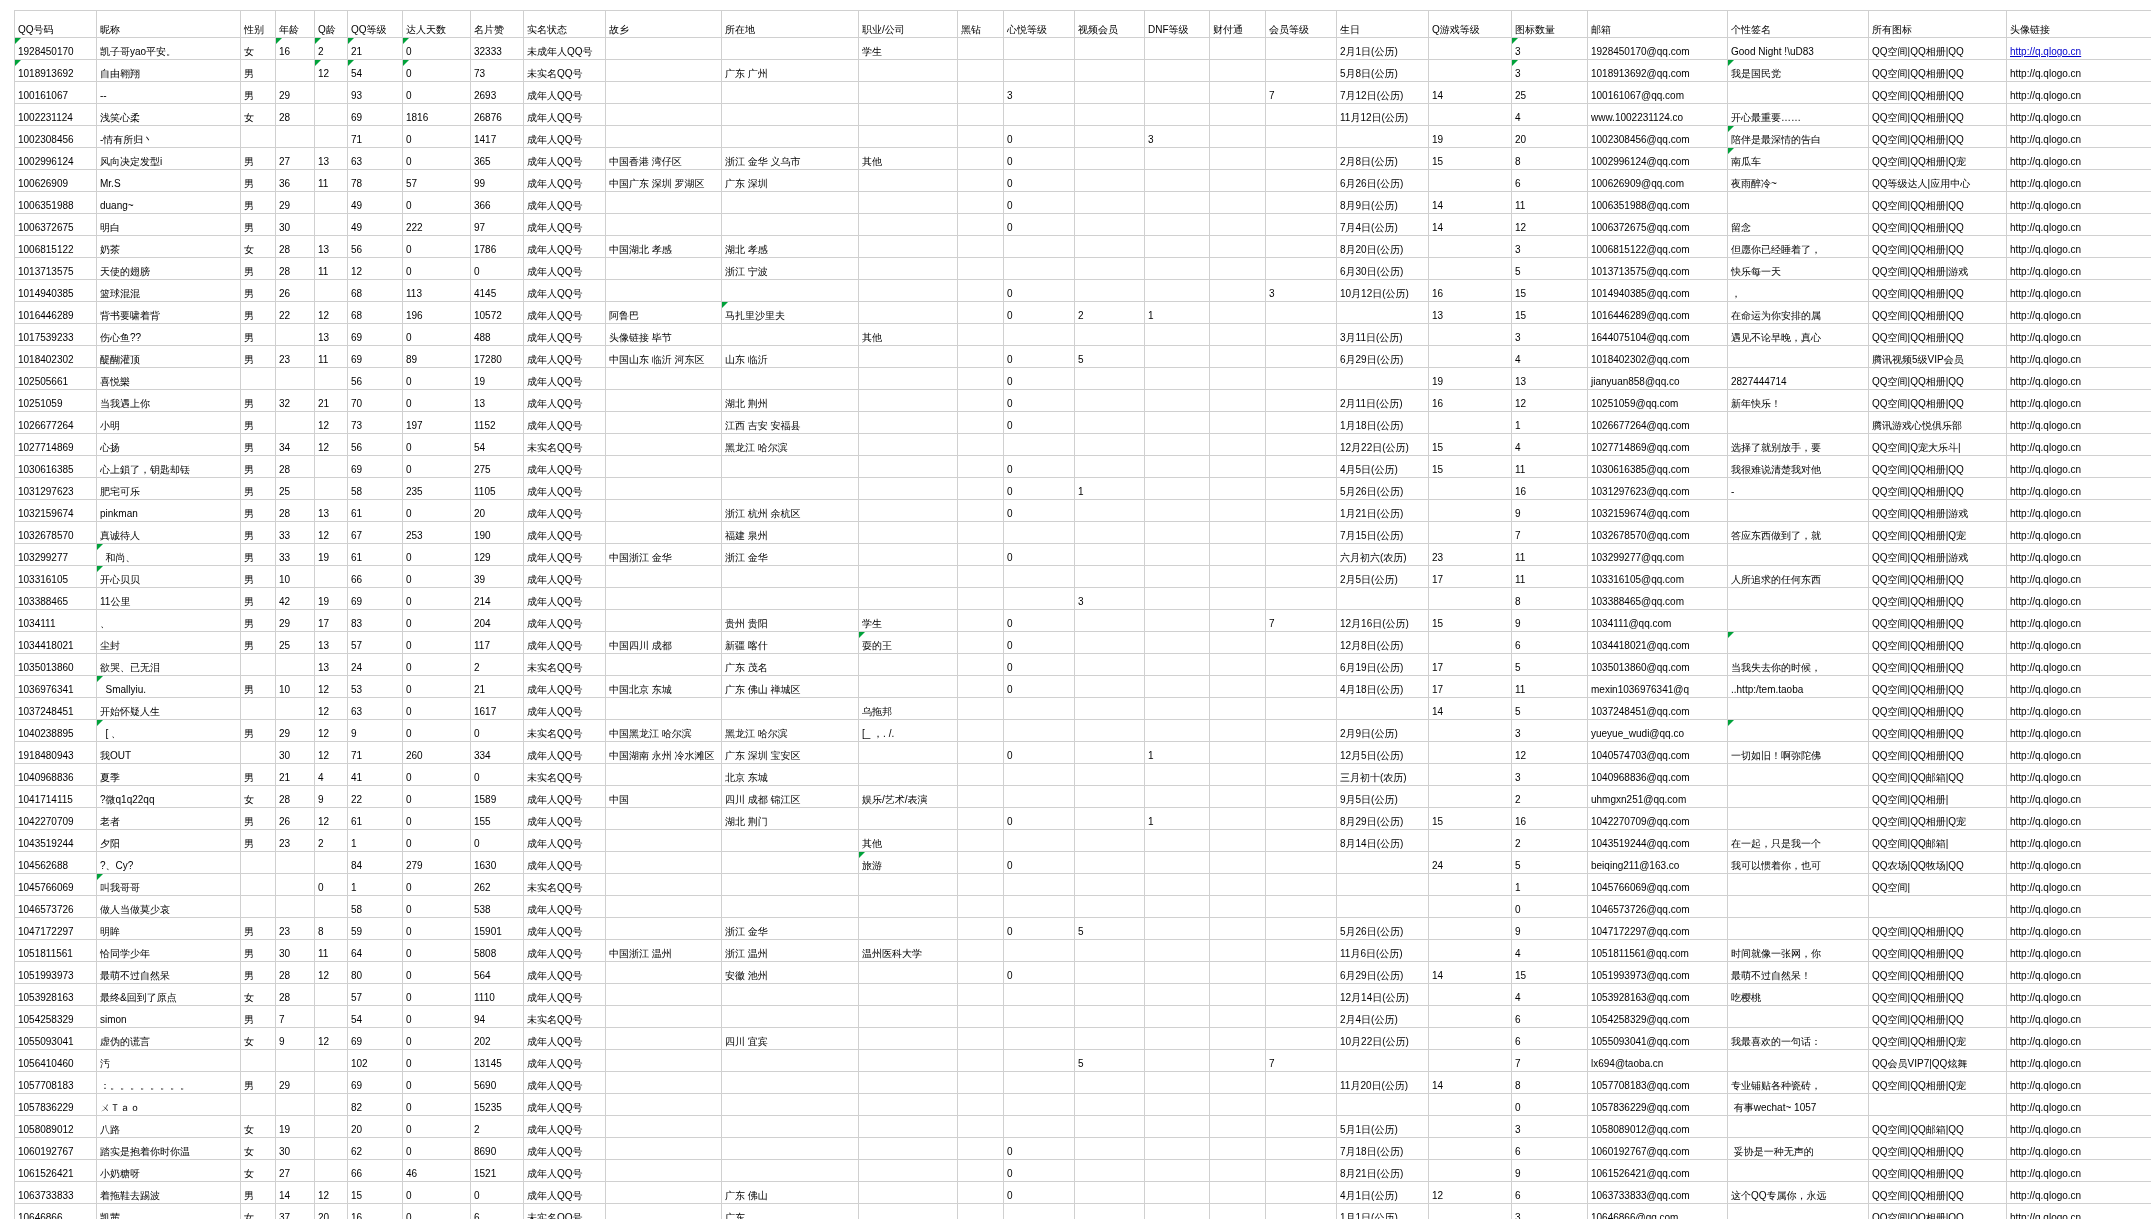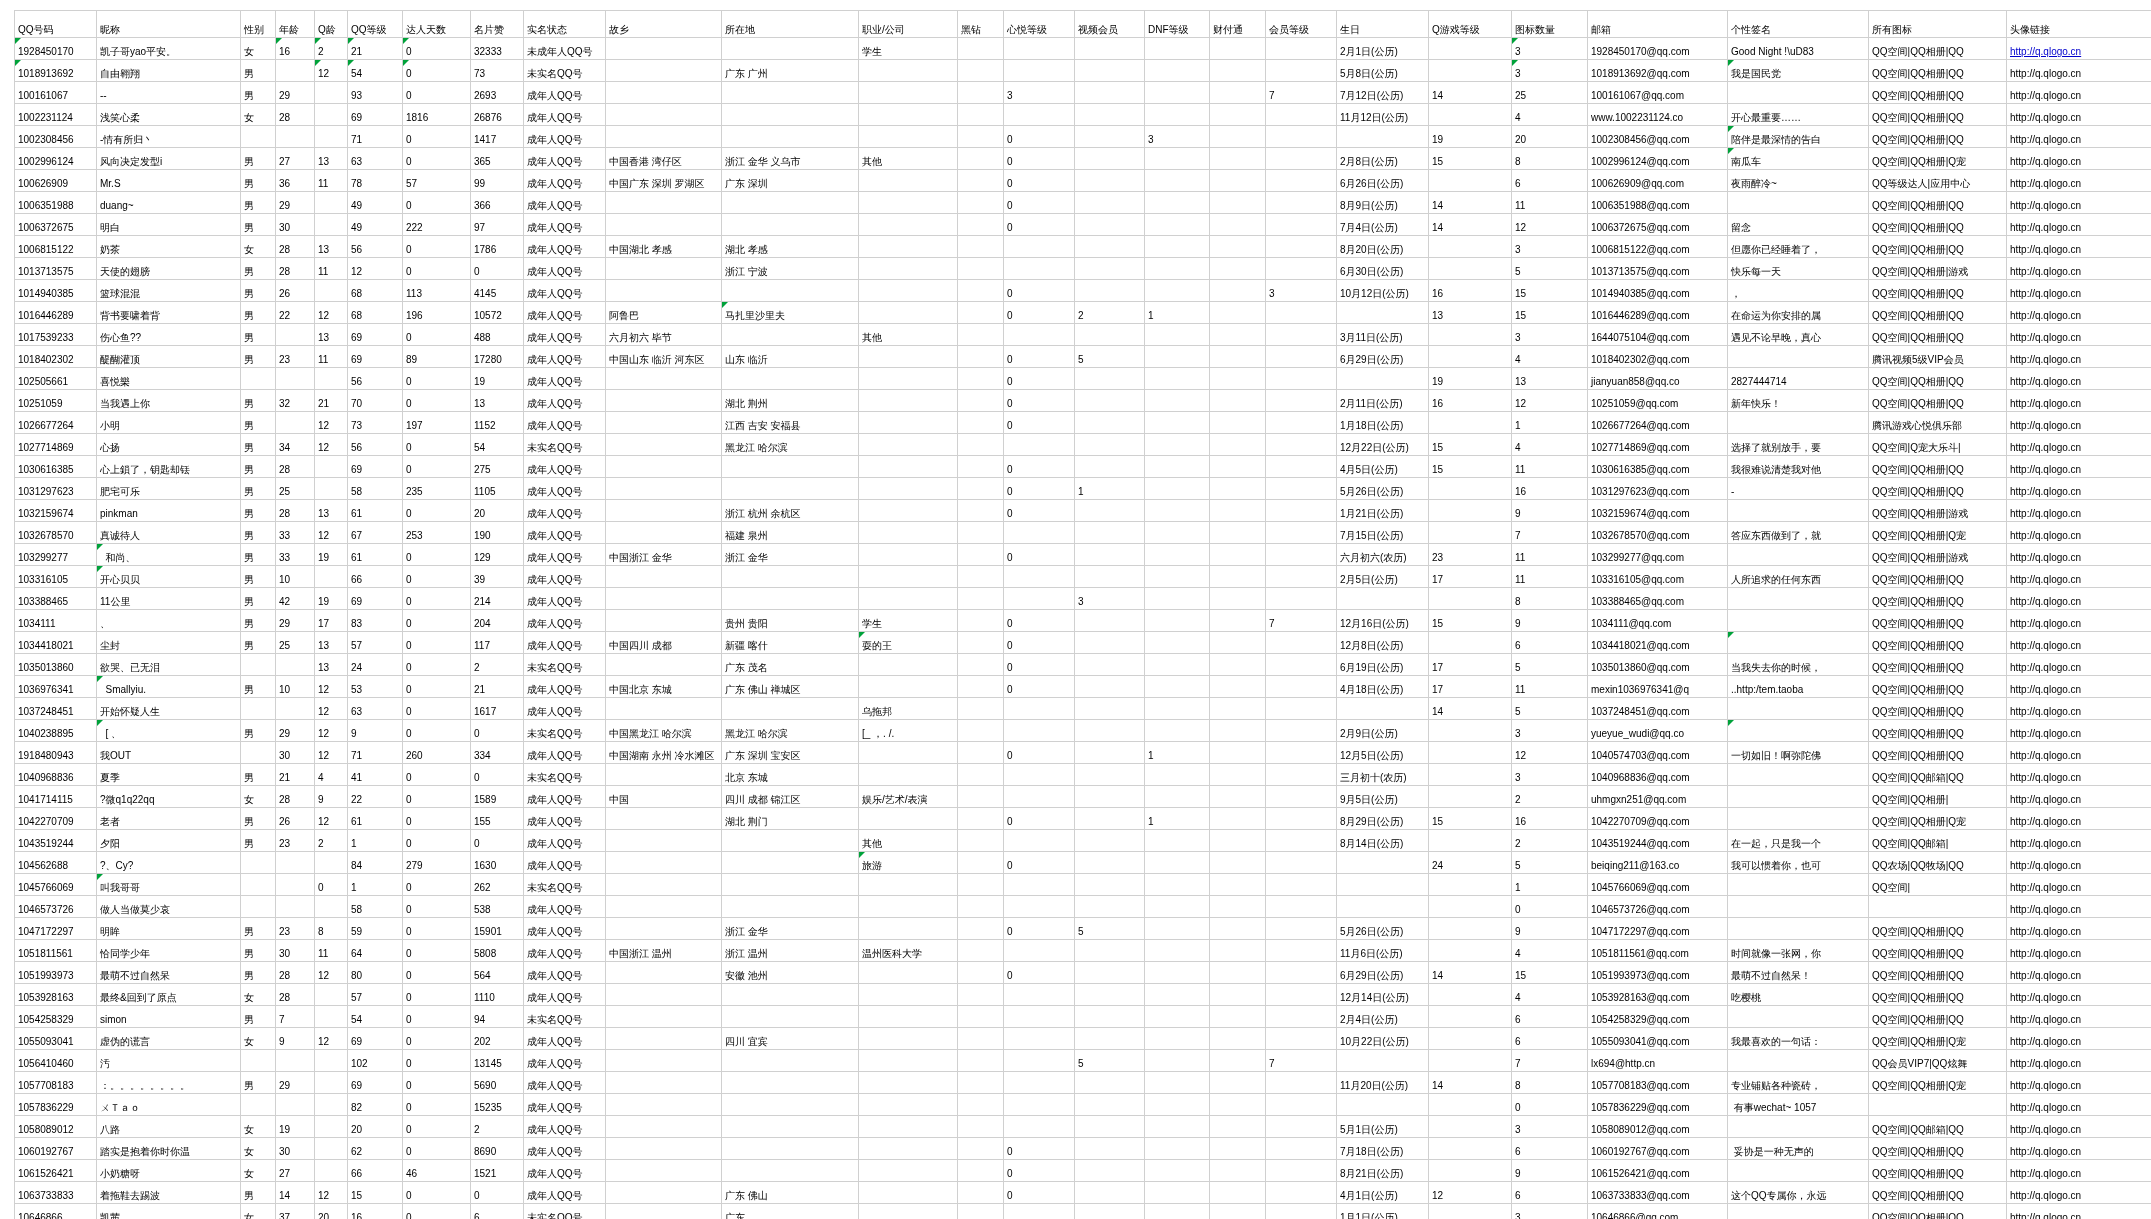--- a/index.html
+++ b/index.html
@@ -455,21 +455,21 @@
         <tr>
           <td>1017539233</td>
           <td>伤心鱼??</td>
           <td>男</td>
           <td></td>
           <td>13</td>
           <td>69</td>
           <td>0</td>
           <td>488</td>
           <td>成年人QQ号</td>
-          <td>六月初六 毕节</td>
+          <td>头像链接 毕节</td>
           <td></td>
           <td>其他</td>
           <td></td>
           <td></td>
           <td></td>
           <td></td>
           <td></td>
           <td></td>
           <td>3月11日(公历)</td>
           <td></td>
@@ -1362,21 +1362,21 @@
           <td></td>
           <td></td>
           <td></td>
           <td>5</td>
           <td></td>
           <td></td>
           <td>7</td>
           <td></td>
           <td></td>
           <td>7</td>
-          <td>lx694@http.cn</td>
+          <td>lx694@taoba.cn</td>
           <td></td>
           <td>QQ会员VIP7|QQ炫舞</td>
           <td>http://q.qlogo.cn</td>
         </tr>
         <tr>
           <td>1057708183</td>
           <td>：。。。。。。。。</td>
           <td>男</td>
           <td>29</td>
           <td></td>

